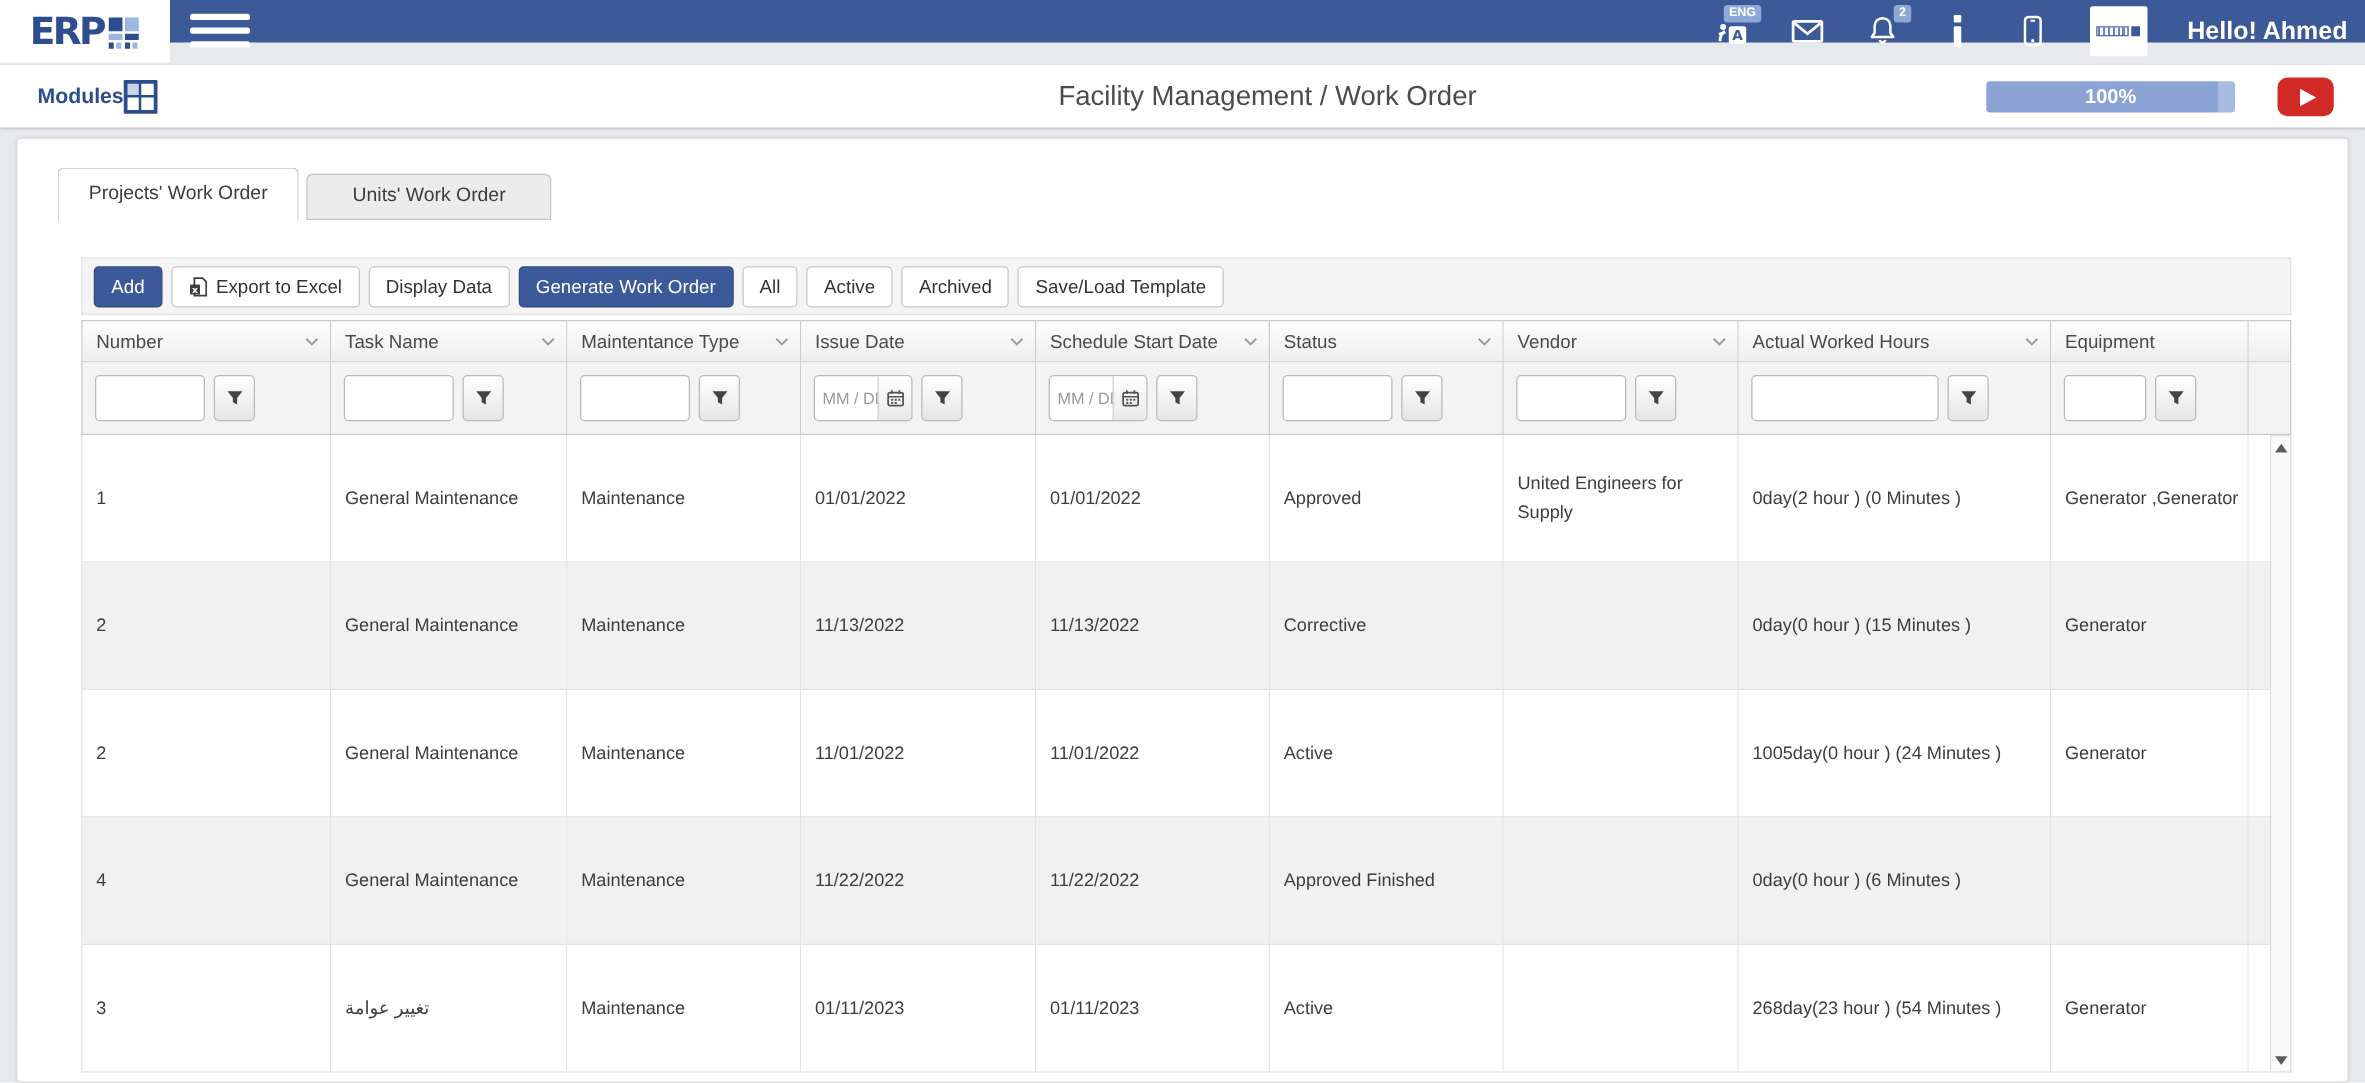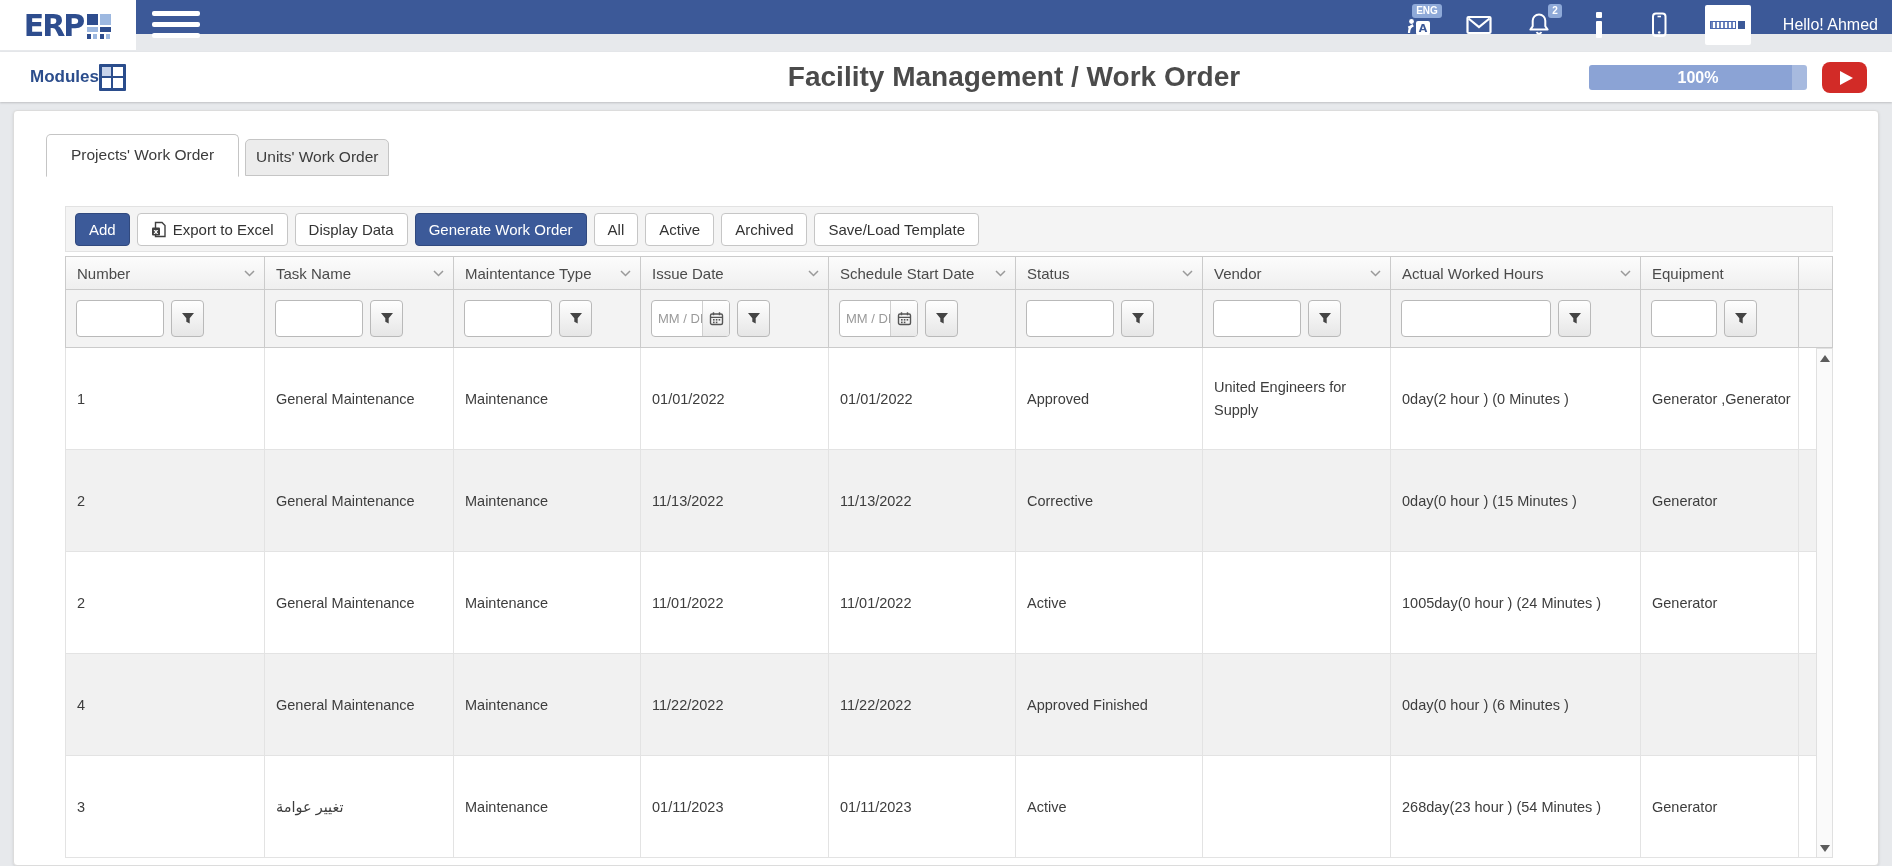--- a/index.html
+++ b/index.html
@@ -22,48 +22,48 @@
 
   .topbar-right { position:absolute; right:14px; top:0; height:50px; display:flex; align-items:center; gap:32px; }
   .tb-icon { position:relative; width:28px; height:28px; display:flex; align-items:center; justify-content:center; cursor:pointer; }
   .tb-badge { position:absolute; top:-7px; right:-9px; background:#8ea9d8; color:#fff;
     font-size:10px; font-weight:700; padding:2px 4px; border-radius:3px; line-height:1; }
   .partner-box { width:46px; height:40px; background:#fff; border-radius:2px;
     display:flex; align-items:center; justify-content:center; gap:2px; }
   .partner-pill { width:26px; height:8px; border:1px solid #4a67b0; background:
     repeating-linear-gradient(90deg,#6d84bd 0 2px,#fff 2px 4px); }
   .partner-sq { width:7px; height:8px; background:#3c5998; }
-  .hello { color:#fff; font-weight:400; font-size:16px; cursor:pointer; }
+  .hello { color:#fff; font-weight:700; font-size:20px; cursor:pointer; }
 
   
   .subheader { position:absolute; left:0; top:52px; width:100%; height:50px; background:#fff;
     box-shadow:0 1px 2px rgba(0,0,0,.18); }
   .modules { position:absolute; left:30px; top:0; height:50px; display:flex; align-items:center; 
     color:#2b4d8c; font-weight:700; font-size:17px; cursor:pointer; }
   .modules-icon { width:27px; height:27px; background:#2b4d8c; padding:3px; display:grid;
     grid-template-columns:1fr 1fr; grid-template-rows:1fr 1fr; gap:2px; border-radius:1px; }
   .modules-icon i { background:#fff; }
   .modules-icon i:first-child { background:#c7d3ea; }
   .page-title { position:absolute; left:1014px; top:0; height:50px; transform:translateX(-50%);
-    display:flex; align-items:center; font-size:28px; font-weight:700; color:#4b4b4b; white-space:nowrap; }
-  .progress { position:absolute; left:1589px; top:13px; width:218px; height:25px; border-radius:3px;
+    display:flex; align-items:center; font-size:22px; font-weight:400; color:#4b4b4b; white-space:nowrap; }
+  .progress { position:absolute; left:1589px; top:13px; width:199px; height:25px; border-radius:3px;
     background:linear-gradient(90deg,#8ba3d5 0 93%,#a7badf 93%); color:#fff; font-weight:700; font-size:16px;
     display:flex; align-items:center; justify-content:center; }
   .play-btn { position:absolute; left:1822px; top:10px; width:45px; height:31px; background:#d22b27;
     border-radius:8px; display:flex; align-items:center; justify-content:center; cursor:pointer; }
   .play-tri { width:0; height:0; border-left:13px solid #fff; border-top:7px solid transparent; border-bottom:7px solid transparent; margin-left:3px; }
 
   
   .panel { position:absolute; left:13px; top:110px; width:1866px; height:756px; background:#fff;
     border:1px solid #dcdcdc; border-radius:4px; box-shadow:0 1px 3px rgba(0,0,0,.10); }
 
   
   .tabs { position:absolute; left:32px; top:23px; display:flex; align-items:flex-end; }
   .tab { border:1px solid #c5c5c5; background:#ececec; color:#3c3c3c; font-size:15.5px;
-    padding:8px 10px 9px; border-radius:5px 5px 0 0; margin-right:6px; cursor:pointer; white-space:nowrap; }
+    padding:8px 36px 9px; border-radius:5px 5px 0 0; margin-right:6px; cursor:pointer; white-space:nowrap; }
   .tab.active { background:#fff; border-bottom-color:#fff; padding:11px 24px 12px; margin-bottom:-1px; }
 
   
   .toolbar { position:absolute; left:51px; top:95px; width:1768px; height:46px; background:#f4f4f4;
     border:1px solid #e2e2e2; display:flex; align-items:center; gap:7px; padding:0 9px; }
   .btn { height:33px; padding:0 13px; background:#fff; border:1px solid #c6c6c6; border-radius:4px;
     font-size:15px; color:#333; display:flex; align-items:center; gap:7px; cursor:pointer; white-space:nowrap; }
   .btn.primary { background:#3c5a99; border-color:#31497e; color:#fff; }
 
   

